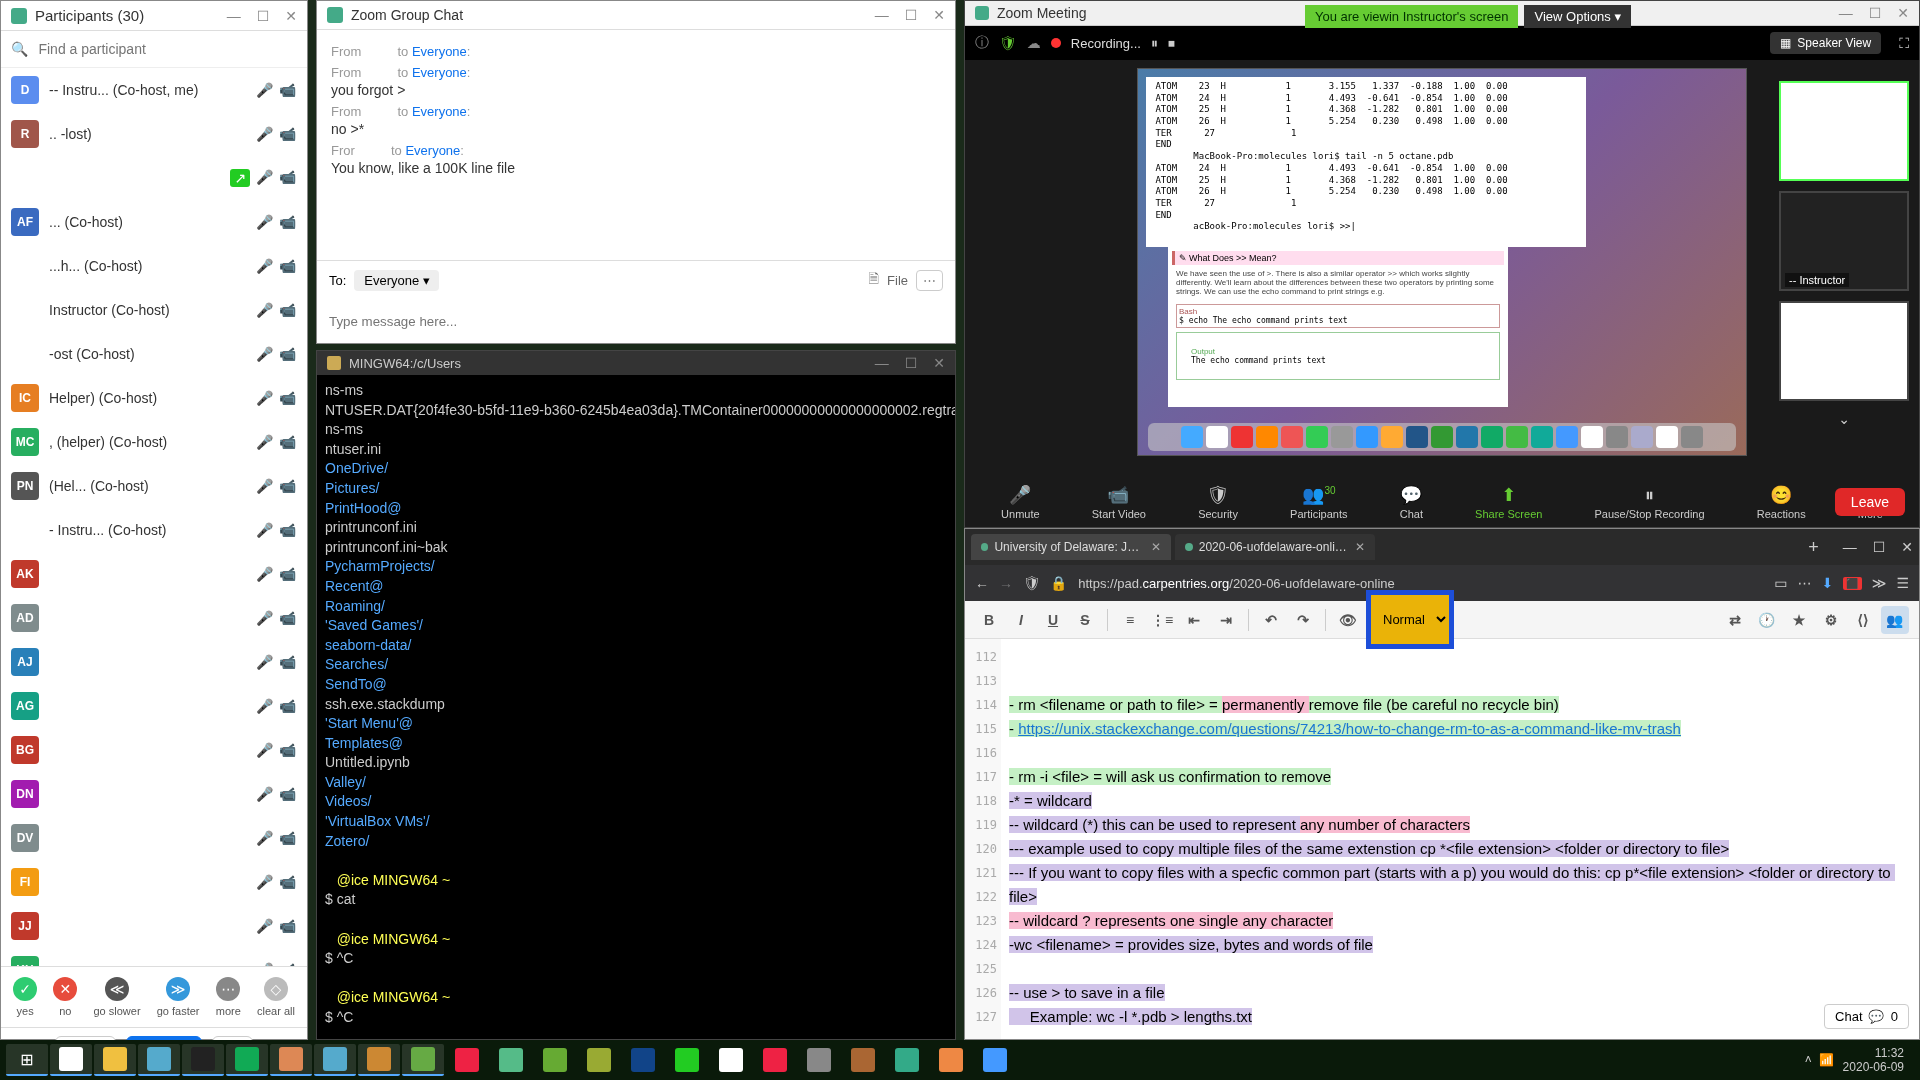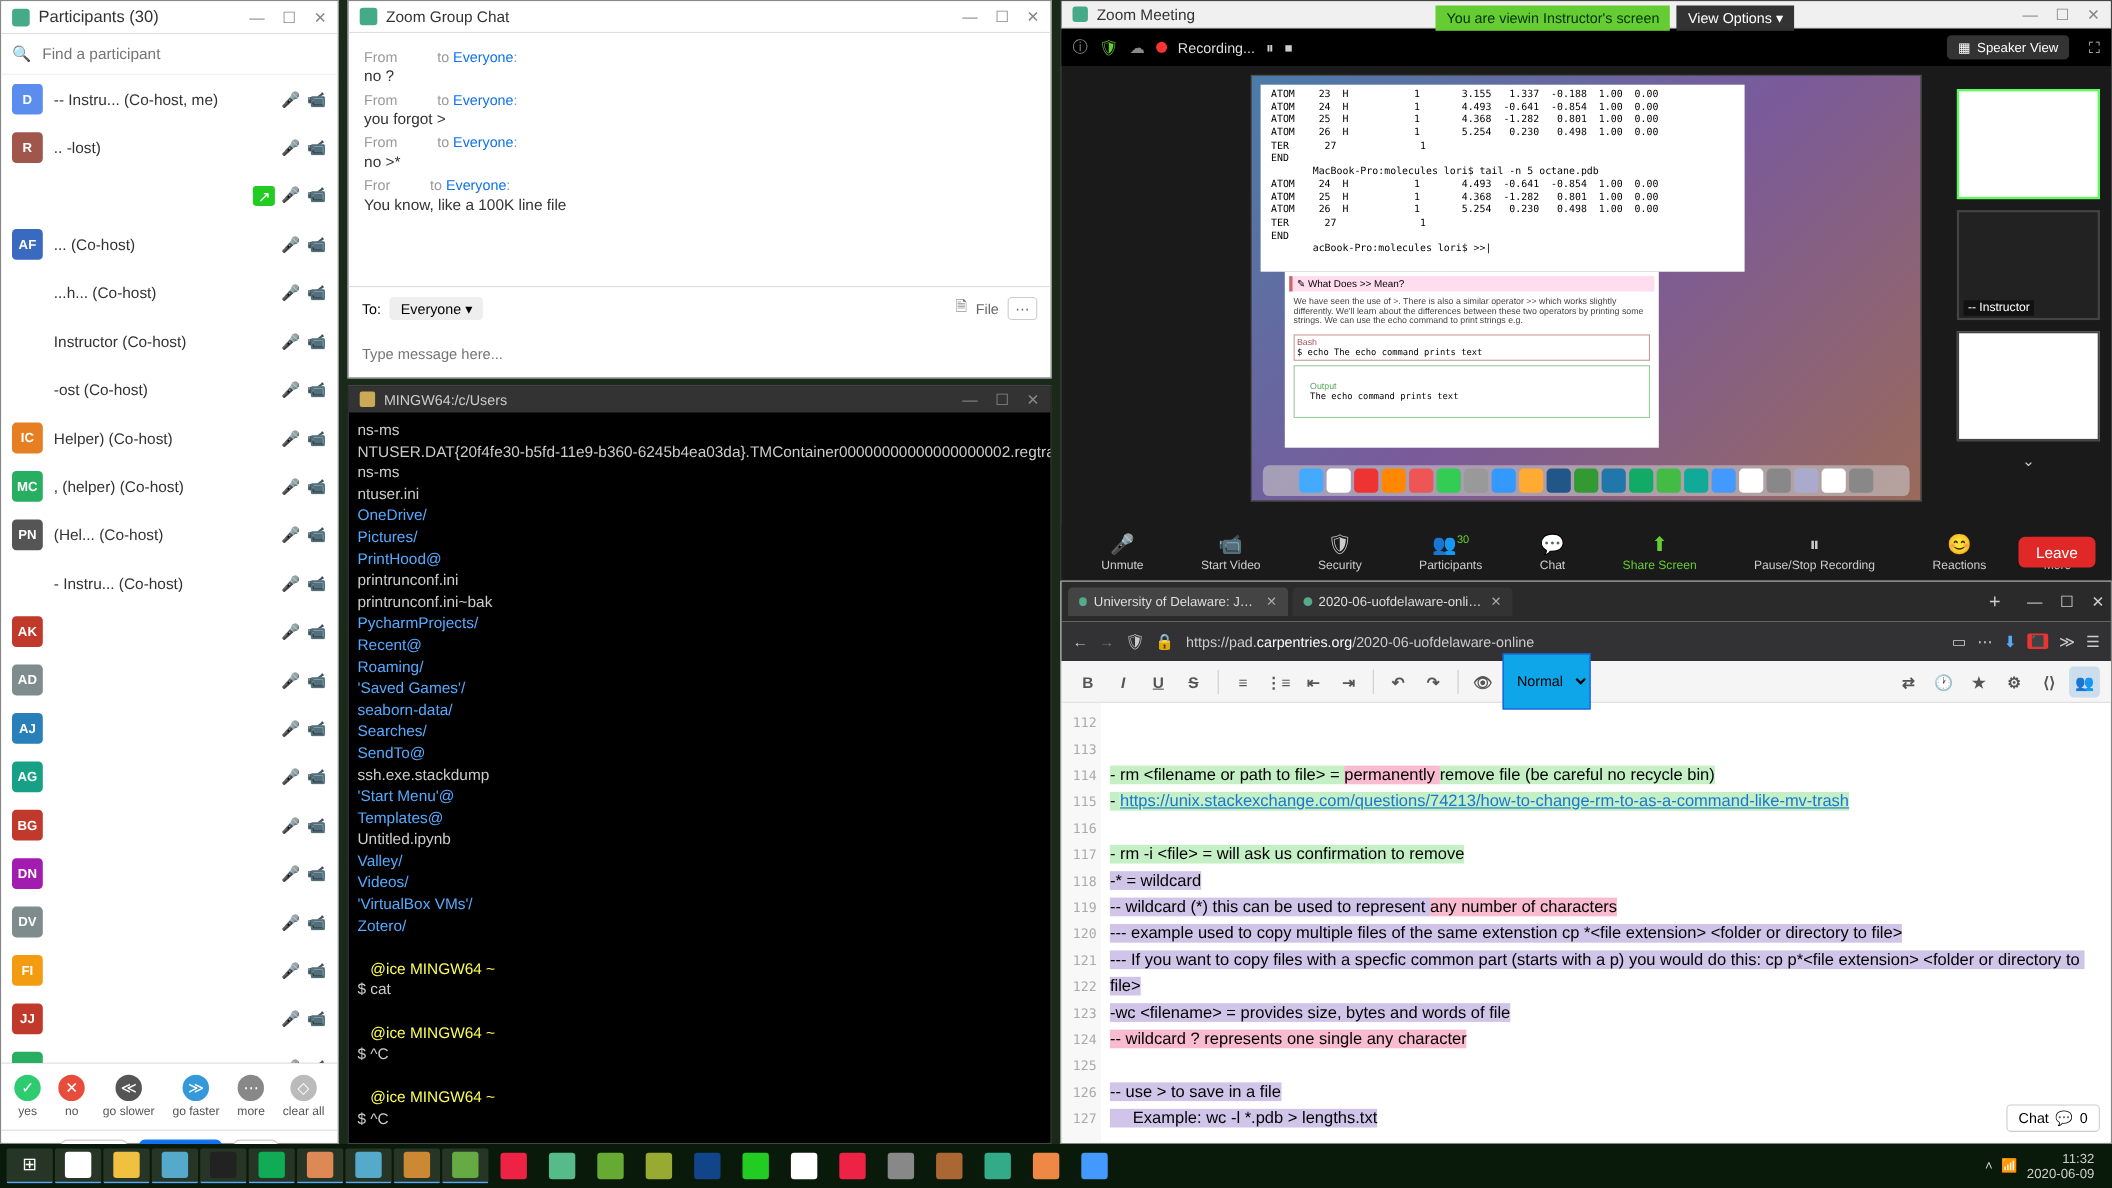--- a/index.html
+++ b/index.html
@@ -87,21 +87,21 @@
 .tab-close { color: #aaa; }
 .addr-bar { background: #323234; display: flex; align-items: center; height: 36px; padding: 0 10px; gap: 10px; color: #ccc; }
 .addr-url { flex: 1; font-size: 13px; color: #ccc; }
 .addr-url .domain { color: #ffffff; }
 .toolbar { background: #f5f5f5; display: flex; align-items: center; height: 38px; padding: 0 10px; gap: 4px; border-bottom: 1px solid #ddd; }
 .tb-btn { width: 28px; height: 28px; display: flex; align-items: center; justify-content: center; color: #555; font-weight: bold; cursor: pointer; }
 .tb-btn.italic { font-style: italic; }
 .tb-btn.underline { text-decoration: underline; }
 .tb-btn.strike { text-decoration: line-through; }
 .tb-sep { width: 1px; height: 22px; background: #ccc; margin: 0 4px; }
-.tb-select { border: 1px solid #1d4ed8; padding: 16px 8px; background: #0ea5e9; font-size: 13px; }
+.tb-select { border: 5px solid #1d4ed8; padding: 16px 8px; background: #eab308; font-size: 13px; }
 .pad-body { display: flex; height: calc(100% - 110px); }
 .line-nums { width: 36px; background: #f8f8f8; text-align: right; padding: 6px 4px; color: #aaa; font-size: 12px; line-height: 24px; font-family: monospace; }
 .pad-content { flex: 1; padding: 6px 8px; font-size: 15px; line-height: 24px; font-family: Arial; }
 .pad-line { white-space: pre-wrap; }
 .hl-green { background: #c5f0c5; }
 .hl-pink { background: #f8bbd0; }
 .hl-purple { background: #d1c4e9; }
 .pad-link { color: #1976d2; text-decoration: underline; }
 .chat-badge { position: absolute; right: 10px; bottom: 10px; background: #fff; border: 1px solid #ccc; padding: 4px 10px; border-radius: 4px; display: flex; gap: 6px; align-items: center; font-size: 13px; }
 
@@ -342,21 +342,20 @@
     <div class="chat-title">Zoom Group Chat</div>
     <div class="win-btns">
       <span>—</span>
       <span>☐</span>
       <span>✕</span>
     </div>
   </div>
   <div class="chat-body" id="chat-body">
       <div class="chat-msg">
         <div class="chat-from">From &nbsp;&nbsp;&nbsp;&nbsp;&nbsp;&nbsp;&nbsp;&nbsp; to <span class="chat-to">Everyone</span>:</div>
-        <div class="chat-text">no ?</div>
       </div>
       <div class="chat-msg">
         <div class="chat-from">From &nbsp;&nbsp;&nbsp;&nbsp;&nbsp;&nbsp;&nbsp;&nbsp; to <span class="chat-to">Everyone</span>:</div>
         <div class="chat-text">you forgot &gt;</div>
       </div>
       <div class="chat-msg">
         <div class="chat-from">From &nbsp;&nbsp;&nbsp;&nbsp;&nbsp;&nbsp;&nbsp;&nbsp; to <span class="chat-to">Everyone</span>:</div>
         <div class="chat-text">no &gt;*</div>
       </div>
       <div class="chat-msg">
@@ -631,22 +630,22 @@
         <div class="pad-line">&nbsp;</div>
         <div class="pad-line">&nbsp;</div>
         <div class="pad-line"><span class="hl-green">- rm &lt;filename or path to file&gt; = </span><span class="hl-pink">permanently </span><span class="hl-green">remove file (be careful no recycle bin)</span></div>
         <div class="pad-line"><span class="hl-green">- </span><span class="hl-green pad-link">https://unix.stackexchange.com/questions/74213/how-to-change-rm-to-as-a-command-like-mv-trash</span></div>
         <div class="pad-line">&nbsp;</div>
         <div class="pad-line"><span class="hl-green">- rm -i &lt;file&gt; = will ask us confirmation to remove</span></div>
         <div class="pad-line"><span class="hl-purple">-* = wildcard</span></div>
         <div class="pad-line"><span class="hl-purple">-- wildcard (*) this can be used to represent </span><span class="hl-pink">any number of characters</span></div>
         <div class="pad-line"><span class="hl-purple">--- example used to copy multiple files of the same extenstion cp *&lt;file extension&gt; &lt;folder or directory to file&gt;</span></div>
         <div class="pad-line"><span class="hl-purple">--- If you want to copy files with a specfic common part (starts with a p) you would do this: cp p*&lt;file extension&gt; &lt;folder or directory to file&gt;</span></div>
+        <div class="pad-line"><span class="hl-pink">-- wildcard ? represents one single any character</span></div>
         <div class="pad-line"><span class="hl-purple">-wc &lt;filename&gt; = provides size, bytes and words of file</span></div>
-        <div class="pad-line"><span class="hl-pink">-- wildcard ? represents one single any character</span></div>
         <div class="pad-line">&nbsp;</div>
         <div class="pad-line"><span class="hl-purple">-- use &gt; to save in a file</span></div>
         <div class="pad-line"><span class="hl-purple">     Example: wc -l *.pdb &gt; lengths.txt</span></div>
       </div>
   </div>
   <div class="chat-badge">
     <span>Chat</span>
     <span>💬</span>
     <span>0</span>
   </div>

